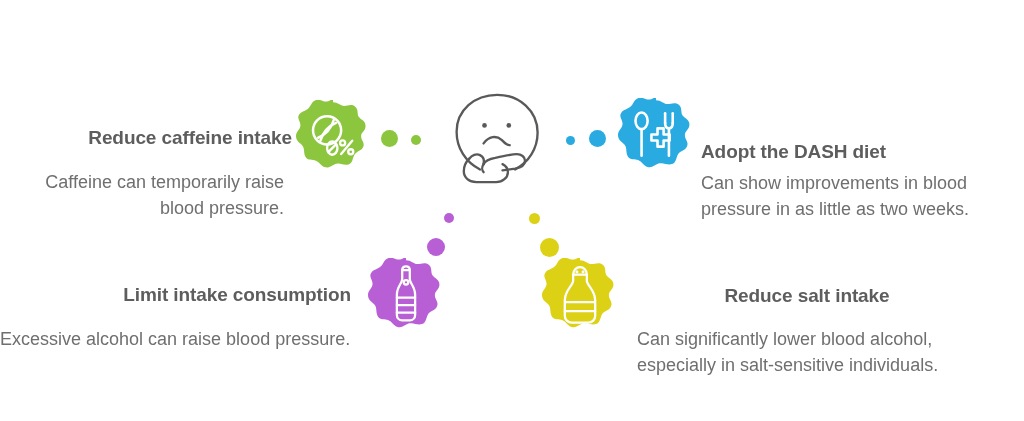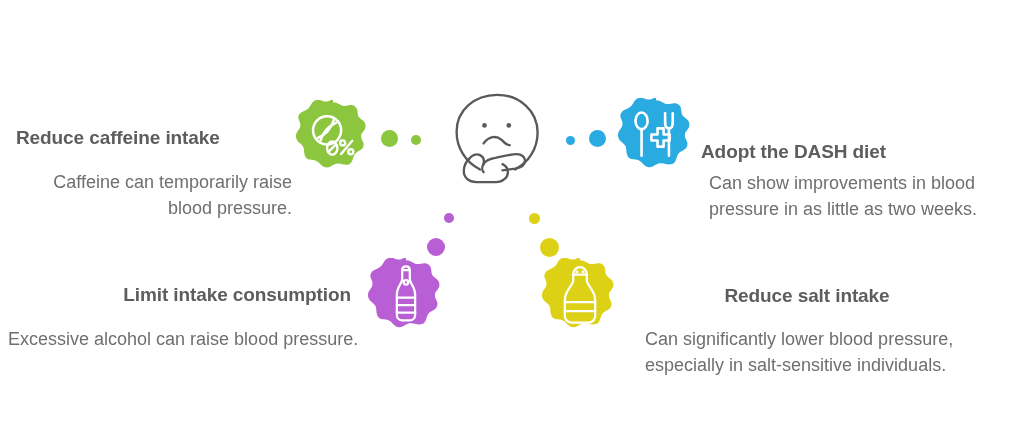--- a/index.html
+++ b/index.html
@@ -43,25 +43,24 @@
     line-height: 1.25;
     letter-spacing: -0.1px;
     white-space: nowrap;
   }
   .body-text {
     position: absolute;
     font-size: 18px;
     font-weight: normal;
     color: #6f6f6f;
     line-height: 1.42;
-    margin-left: 8px;
-  }
-
-  
-  .h-caffeine   { left: 16px;   top: 126px; width: 284px; text-align: left; }
+  }
+
+  
+  .h-caffeine   { left: 8px;   top: 126px; width: 284px; text-align: right; }
   .t-caffeine   { left: 0;   top: 170px; width: 284px; text-align: right; }
 
   
   .h-dash       { left: 701px; top: 140px; width: 320px; text-align: left; }
   .t-dash       { left: 701px; top: 171px; width: 300px; text-align: left; }
 
   
   .h-alcohol    { left: 0;   top: 283px; width: 351px; text-align: right; }
   .t-alcohol    { left: 0;   top: 327px; width: 351px; text-align: left; }
 
@@ -224,15 +223,15 @@
         <circle cx="46" cy="18" r="2" fill="#ffffff" stroke="none"></circle>
         <circle cx="54" cy="18" r="2" fill="#ffffff" stroke="none"></circle>
 
         <line x1="31" y1="58" x2="69" y2="58"></line>
         <line x1="30" y1="70" x2="70" y2="70"></line>
       </g>
     </svg>
   </div>
 
   <div class="heading t-salt-head">Reduce salt intake</div>
-  <div class="body-text t-salt-body">Can significantly lower blood pressure, especially in salt-sensitive individuals.</div>
+  <div class="body-text t-salt-body">Can significantly lower blood alcohol, especially in salt-sensitive individuals.</div>
 
 </div>
 
 </body></html>

